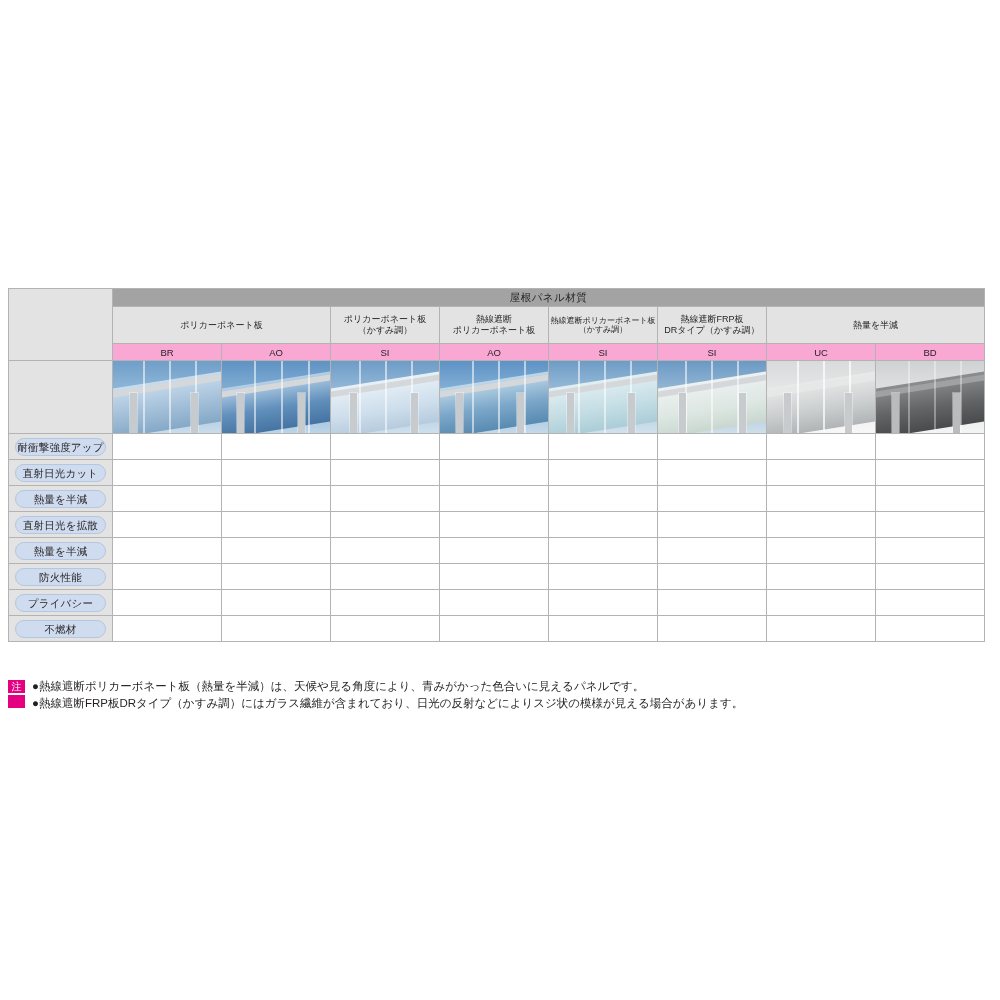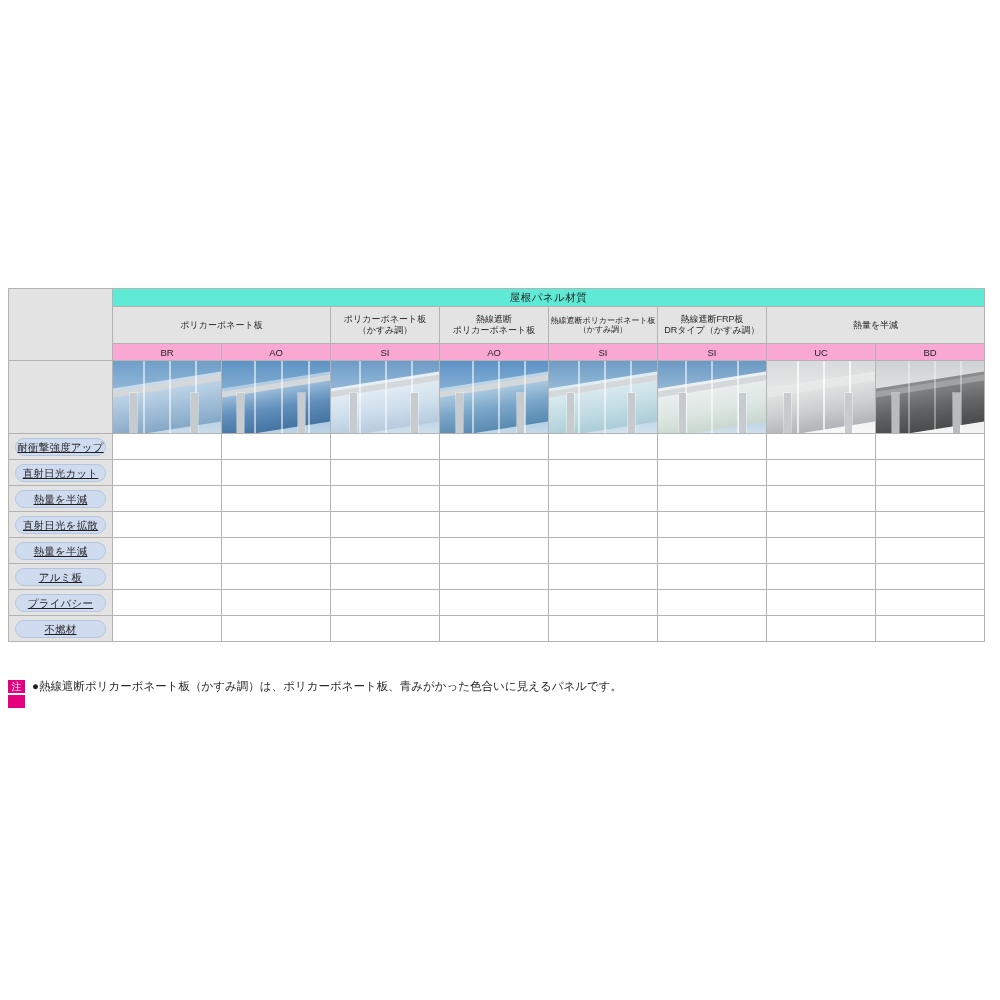--- a/index.html
+++ b/index.html
@@ -17,30 +17,29 @@
   table.matrix{border-collapse:collapse;table-layout:fixed;width:976px;}
   table.matrix td,table.matrix th{
     border:1px solid #b3b3b3;
     padding:0;
     font-weight:normal;
     text-align:center;
     vertical-align:middle;
     color:#231f20;
   }
   .corner{background:#e3e3e3;}
-  .grp-head{background:#5eead4;font-size:10.5px;height:17px;letter-spacing:.5px;}
+  .grp-head{background:#a3a3a3;font-size:10.5px;height:17px;letter-spacing:.5px;}
   .mat-head{background:#e3e3e3;font-size:9px;line-height:1.18;height:36px;padding:2px 1px;}
   .code-head{background:#f9a8d4;font-size:9.5px;height:16px;}
   .photo-row td{height:72px;padding:0;}
   .label-cell{
     background:#e3e3e3;
     text-align:left;
     padding:0;
     height:25px;
-    text-decoration:underline;
   }
   .pill{
     display:block;
     background:#cfdcef;
     border:1px solid #b6c6de;
     border-radius:10px;
     font-size:10.5px;
     line-height:16px;
     height:16px;
     margin:3px 6px 3px 6px;
@@ -294,21 +293,21 @@
           <td class="cell"></td>
           <td class="cell"><span class="mark-inner"></span></td>
           <td class="cell"></td>
           <td class="cell"><span class="mark-inner"></span></td>
           <td class="cell"><span class="mark-inner"></span></td>
           <td class="cell"></td>
           <td class="cell"></td>
         </tr>
         <tr>
           <td class="label-cell">
-              <span class="pill">アルミ板</span>
+              <span class="pill">防火性能</span>
             </td>
           <td class="cell"></td>
           <td class="cell"></td>
           <td class="cell"></td>
           <td class="cell"></td>
           <td class="cell"></td>
           <td class="cell"><span class="mark-inner"></span></td>
           <td class="cell"></td>
           <td class="cell"></td>
         </tr>
@@ -341,17 +340,18 @@
       </tbody>
     </table>
   </div>
 
   <div class="notes">
     <div class="note-flag">
       <div class="flag-box">注</div>
       <div class="flag-box blank"></div>
     </div>
     <div class="note-lines">
-      <div class="note-line">●熱線遮断ポリカーボネート板（かすみ調）は、ポリカーボネート板、青みがかった色合いに見えるパネルです。</div>
+      <div class="note-line">●熱線遮断ポリカーボネート板（熱量を半減）は、天候や見る角度により、青みがかった色合いに見えるパネルです。</div>
+      <div class="note-line">●熱線遮断FRP板DRタイプ（かすみ調）にはガラス繊維が含まれており、日光の反射などによりスジ状の模様が見える場合があります。</div>
     </div>
   </div>
 
 </div>
 
 </body></html>

